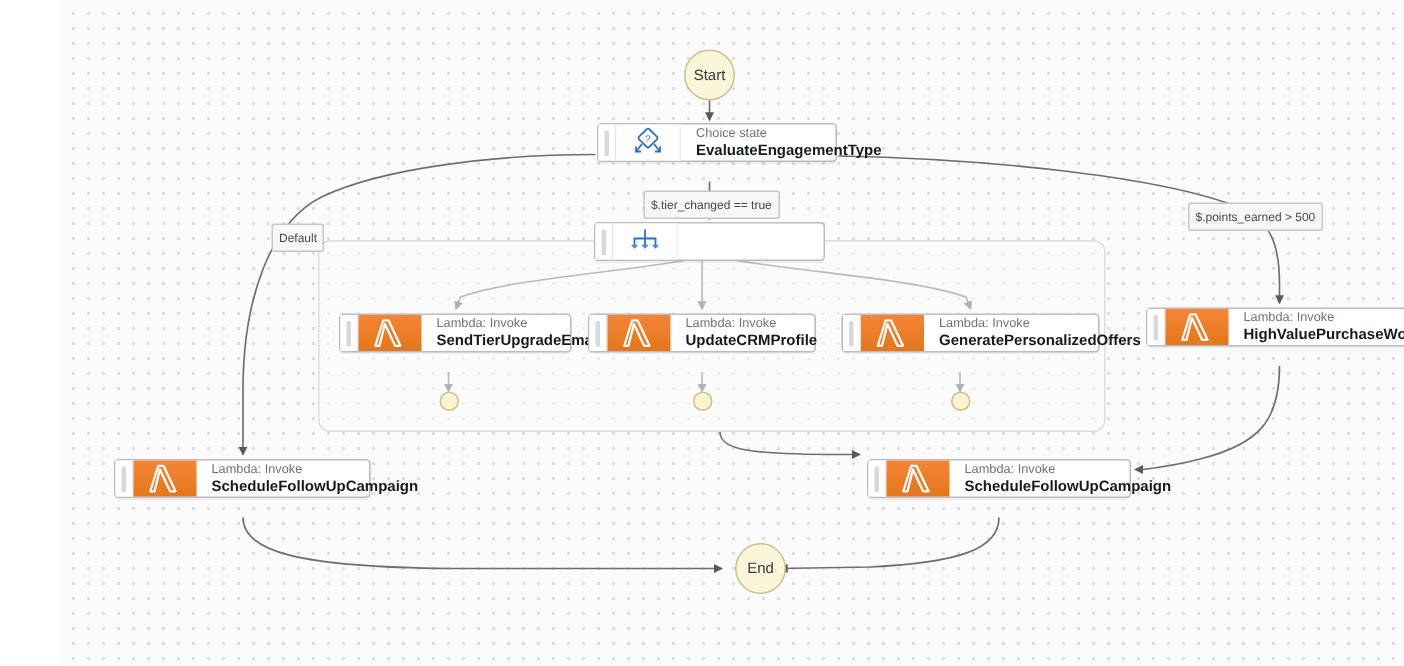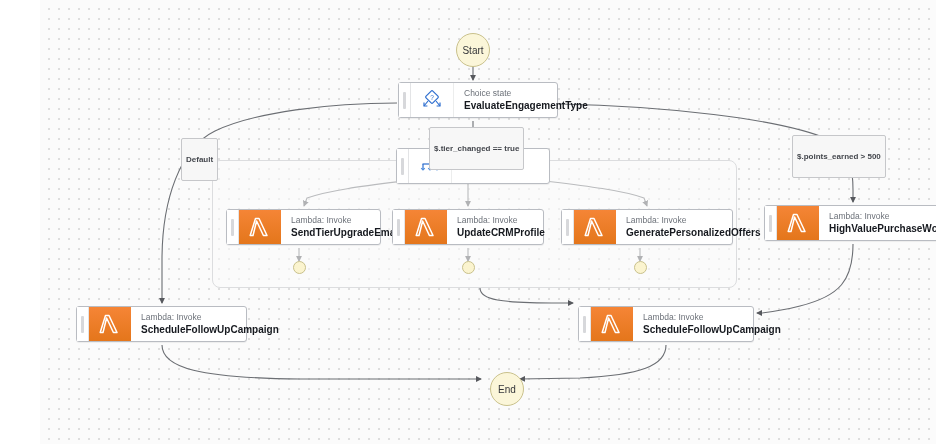--- a/index.html
+++ b/index.html
@@ -55,21 +55,21 @@
   
   .node {
     position: absolute;
     background: #ffffff;
     border: 1px solid #b9bcc2;
     border-radius: 3px;
     box-sizing: border-box;
     display: flex;
     align-items: stretch;
     box-shadow: 0 1px 1px rgba(0,0,0,0.06);
-    height: 36px;
+    height: 26px;
   }
   .grip {
     width: 11px;
     flex: 0 0 11px;
     background: #ffffff;
     border-right: 1px solid #e3e4e6;
     display: flex;
     align-items: center;
     justify-content: center;
   }
@@ -126,25 +126,24 @@
   }
 
   
   .edge-label {
     position: absolute;
     background: #f7f7f7;
     border: 1px solid #c6c7ca;
     border-radius: 2px;
     font-size: 8px;
     color: #44474d;
-    padding: 15px 4px;
+    padding: 3px 4px;
     white-space: nowrap;
     line-height: 11px;
     box-sizing: border-box;
-    font-weight: bold;
   }
 </style>
 </head>
 <body>
 
 <div id="canvas">
 
   <svg id="edges" viewBox="0 0 936 444" xmlns="http://www.w3.org/2000/svg">
     <defs>
       <marker id="arrow" viewBox="0 0 10 10" refX="8.5" refY="5" markerWidth="5.5" markerHeight="5.5" orient="auto-start-reverse">
@@ -177,21 +176,21 @@
 
       <path d="M 626 345 C 626 366 600 375 540 378 L 480 379"></path>
     </g>
   </svg>
 
   <div id="parallel-container" style="left:172px; top:160px; width:525px; height:128px;"></div>
 
   <div class="terminal big" style="left:416px; top:33px;">
     <span>Start</span>
   </div>
-  <div class="terminal big" style="left:450px; top:372px;">
+  <div class="terminal big" style="left:450px; top:362px;">
     <span>End</span>
   </div>
 
   <div class="dot" style="left:253px; top:261px;"></div>
   <div class="dot" style="left:422px; top:261px;"></div>
   <div class="dot" style="left:594px; top:261px;"></div>
 
   <div class="node" style="left:358px; top:82px; width:160px;">
     <div class="grip"></div>
     <div class="iconcell plain">
@@ -297,17 +296,17 @@
       <svg width="22" height="24" viewBox="0 0 22 24" fill="none" stroke="#ffffff" stroke-width="1.5" stroke-linejoin="round" stroke-linecap="round">
         <path d="M 6.5 3.5 L 10 3.5 L 18 20.5 L 14.4 20.5 L 7.6 6 L 4 20.5 L 1.2 20.5 Z"></path>
       </svg>
     </div>
     <div class="labels">
       <div class="subtitle">Lambda: Invoke</div>
       <div class="title">ScheduleFollowUpCampaign</div>
     </div>
   </div>
 
-  <div class="edge-label" style="left:141px; top:138px;">Default</div>
+  <div class="edge-label" style="left:141px; top:149px;">Default</div>
   <div class="edge-label" style="left:389px; top:127px;">$.tier_changed == true</div>
   <div class="edge-label" style="left:752px; top:135px;">$.points_earned &gt; 500</div>
 
 </div>
 
 </body></html>

